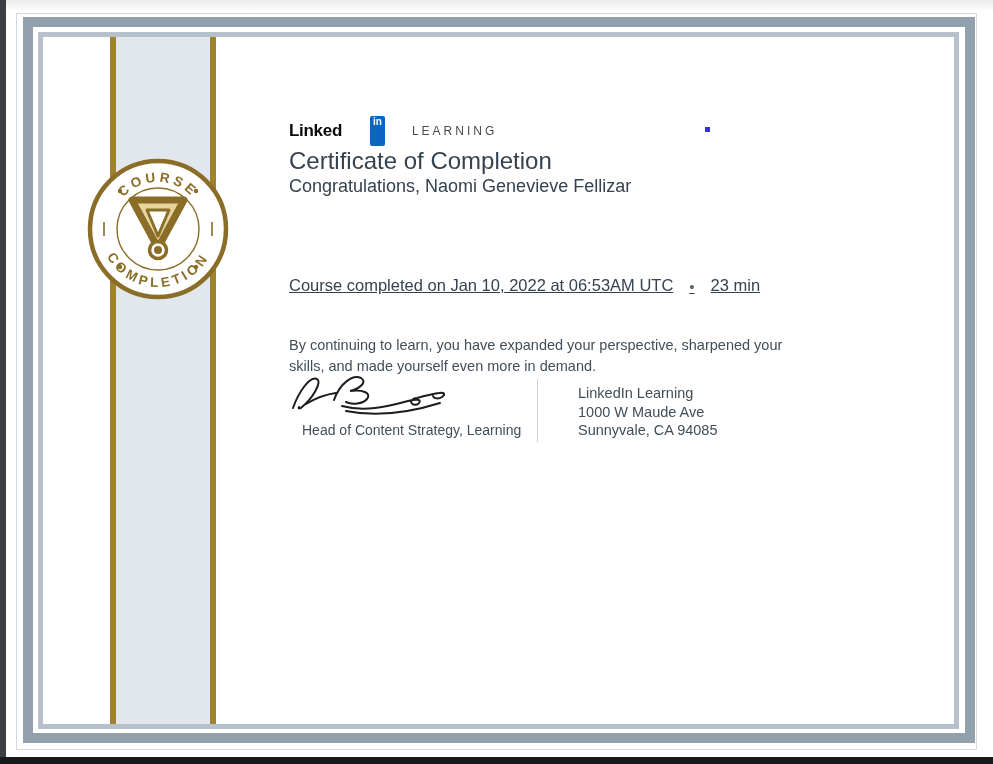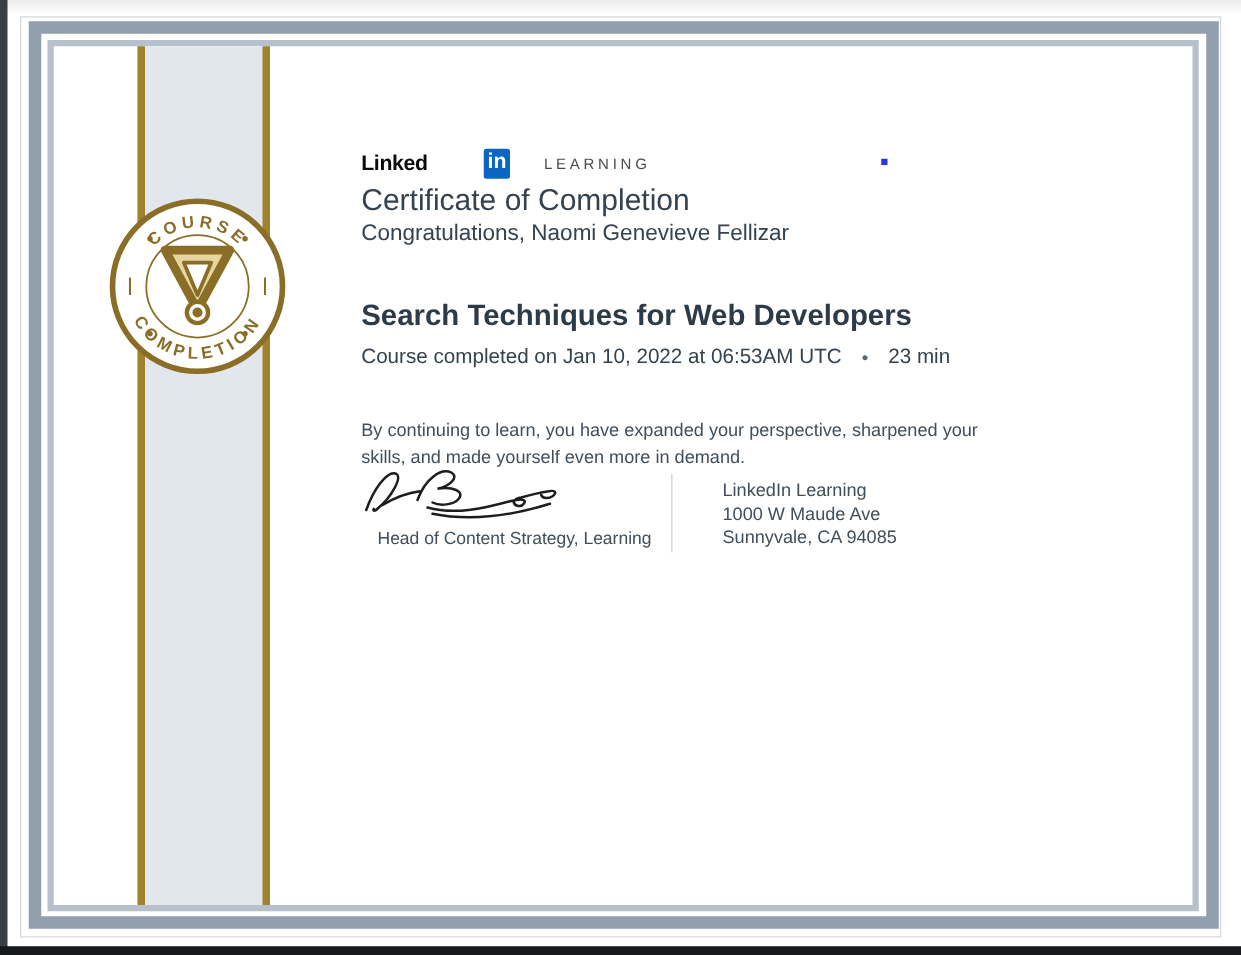--- a/index.html
+++ b/index.html
@@ -28,27 +28,27 @@
   .badge-text{fill:var(--badge-gold);font-family:"Liberation Sans",sans-serif;
               font-size:13.5px;font-weight:bold;letter-spacing:3.5px;}
   .badge-dot{fill:var(--badge-gold);}
   .badge-dash{stroke:var(--badge-gold);stroke-width:1.6;}
   .medal-band{fill:var(--badge-pale);stroke:var(--badge-gold);stroke-width:7;stroke-linejoin:round;}
   .medal-inner{fill:#ffffff;stroke:var(--badge-gold);stroke-width:3;stroke-linejoin:round;}
   .medal-circle{fill:#ffffff;stroke:var(--badge-gold);stroke-width:3.5;}
   .medal-dot{fill:var(--badge-gold);}
   .logo-row{left:289px;top:121px;display:flex;align-items:center;height:20px;gap:27px;}
   .logo-linked{font-size:17px;font-weight:bold;color:#0b0b0b;letter-spacing:-0.3px;}
-  .logo-in{margin-left:18px;background:var(--linkedin-blue);color:#fff;font-size:17px;
-           font-weight:bold;padding:1px 3px 6px 3px;border-radius:2px;line-height:1;}
+  .logo-in{margin-left:1px;background:var(--linkedin-blue);color:#fff;font-size:10px;
+           font-weight:bold;padding:1px 3px 19px 3px;border-radius:2px;line-height:1;}
   .logo-learning{margin-left:0;font-size:12px;letter-spacing:3px;color:#4a4a4a;}
   .cert-title{left:289px;top:147px;font-size:24px;color:var(--heading-text);}
   .congrats{left:289px;top:176px;font-size:18px;color:var(--heading-text);}
   .course-title{left:289px;top:239px;font-size:23.5px;font-weight:bold;color:var(--title-text);}
-  .completed-row{left:289px;top:276px;font-size:16.5px;color:var(--heading-text);display:flex;align-items:flex-end;}
+  .completed-row{left:289px;top:276px;font-size:16.5px;color:var(--heading-text);display:flex;align-items:flex-end;text-decoration:underline;}
   .completed-sep{margin:0 16px;color:#5a6570;font-size:15px;}
   .paragraph{left:289px;top:335px;width:512px;font-size:14.5px;line-height:21px;color:var(--body-text);}
   .signature-svg{left:286px;top:370px;width:175px;height:50px;}
   .sig-path{fill:none;stroke:#1d1d1d;stroke-width:2;stroke-linecap:round;}
   .sig-title{left:302px;top:422px;font-size:14px;color:var(--body-text);}
   .divider{left:537px;top:379px;width:1px;height:63px;background:#cfcfcf;}
   .issuer{left:578px;top:384px;font-size:14.5px;line-height:18.5px;color:var(--body-text);}
   .cert-id{left:289px;top:655px;font-size:12.5px;color:var(--muted-text);}
   .artifact{left:705px;top:127px;width:5px;height:5px;background:var(--artifact-blue);}
 </style>
@@ -92,21 +92,20 @@
 
   <div class="abs logo-row">
     <span class="logo-linked">Linked</span>
     <span class="logo-in">in</span>
     <span class="logo-learning">LEARNING</span>
   </div>
 
   <div class="abs cert-title">Certificate of Completion</div>
   <div class="abs congrats">Congratulations, Naomi Genevieve Fellizar</div>
 
-  <div class="abs course-title">Search Techniques for Web Developers</div>
   <div class="abs completed-row">
     <span>Course completed on Jan 10, 2022 at 06:53AM UTC</span>
     <span class="completed-sep">•</span>
     <span>23 min</span>
   </div>
 
   <div class="abs paragraph">By continuing to learn, you have expanded your perspective, sharpened your skills, and made yourself even more in demand.</div>
 
   <svg class="abs signature-svg" viewBox="0 0 175 50">
     <path class="sig-path" d="M7,38 C13,21 24,6 31,9 C36,12 27,28 16,37 C14,39 12,39 13,37"></path>

